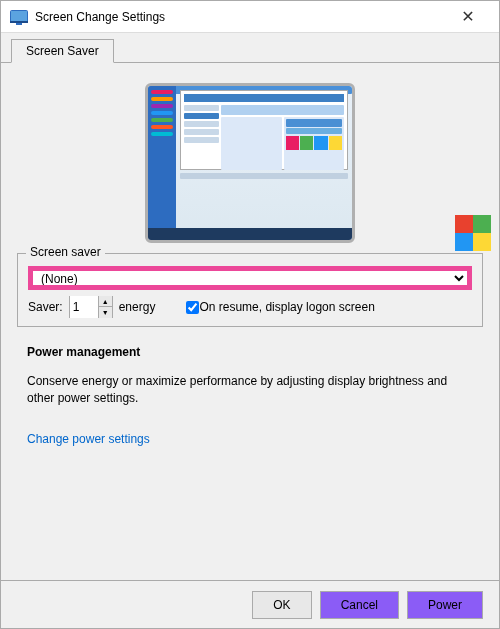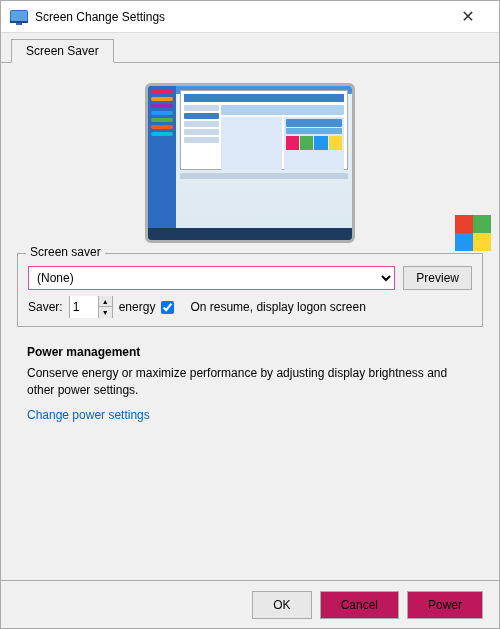--- a/index.html
+++ b/index.html
@@ -273,38 +273,39 @@
       font-size: 7px;
       display: flex;
       align-items: center;
       justify-content: center;
       padding: 0;
     }
     .spin-btn:first-child { border-bottom: 1px solid #aaa; }
     .checkbox-label {
       display: flex;
       align-items: center;
-      gap: 16px;
-      font-size: 12px;
-      cursor: pointer;
+      gap: 0;
+      font-size: 12px;
+      cursor: pointer;
+      margin-left: 25px;
     }
     .power-box {
       flex: 1;
       padding: 8px 10px;
     }
     .power-title {
       font-size: 12px;
       font-weight: 600;
-      margin-bottom: 6px;
+      margin-bottom: 14px;
     }
     .power-desc {
       font-size: 12px;
       color: #000;
       line-height: 1.4;
-      margin-bottom: 8px;
+      margin-bottom: 24px;
     }
     .power-link {
       color: #0066cc;
       font-size: 12px;
       text-decoration: none;
       cursor: pointer;
     }
     .bottom-bar {
       height: 48px;
       background: #f0f0f0;
@@ -313,21 +314,21 @@
       align-items: center;
       justify-content: flex-end;
       padding: 0 16px;
       gap: 8px;
       flex-shrink: 0;
     }
     .bottom-btn {
       height: 28px;
       padding: 0 20px;
       border: 1px solid #aaa;
-      background: #be185d;
+      background: #8b5cf6;
       font-size: 12px;
       cursor: pointer;
     }
     .bottom-btn.primary {
       background: #e8e8e8;
     }
   </style>
 </head>
 <body>
 
@@ -410,30 +411,29 @@
         <div class="logo-q1"></div>
         <div class="logo-q2"></div>
         <div class="logo-q3"></div>
         <div class="logo-q4"></div>
       </div>
     </div>
 
     <div class="group-box">
       <span class="group-label">Screen saver</span>
       <div class="screensaver-row">
-        <select class="dropdown" style="flex:1; height:24px; border:1px solid #ec4899; background:#fff; font-size:12px; padding:0 4px; cursor:pointer; appearance:auto;">
+        <select class="dropdown" style="flex:1; height:24px; border:5px solid #ec4899; background:#fff; font-size:12px; padding:0 4px; cursor:pointer; appearance:auto;">
           <option>(None)</option>
           <option>3D Text</option>
           <option>Blank</option>
           <option>Bubbles</option>
           <option>Mystify</option>
           <option>Photos</option>
           <option>Ribbons</option>
         </select>
-        <button class="btn">Preview</button>
       </div>
       <div class="wait-row">
         <span>Saver:</span>
         <div class="spinner-input">
           <input type="number" value="1" min="1" max="9999" style="">
           <div class="spinner-buttons">
             <button class="spin-btn">▲</button>
             <button class="spin-btn">▼</button>
           </div>
         </div>

